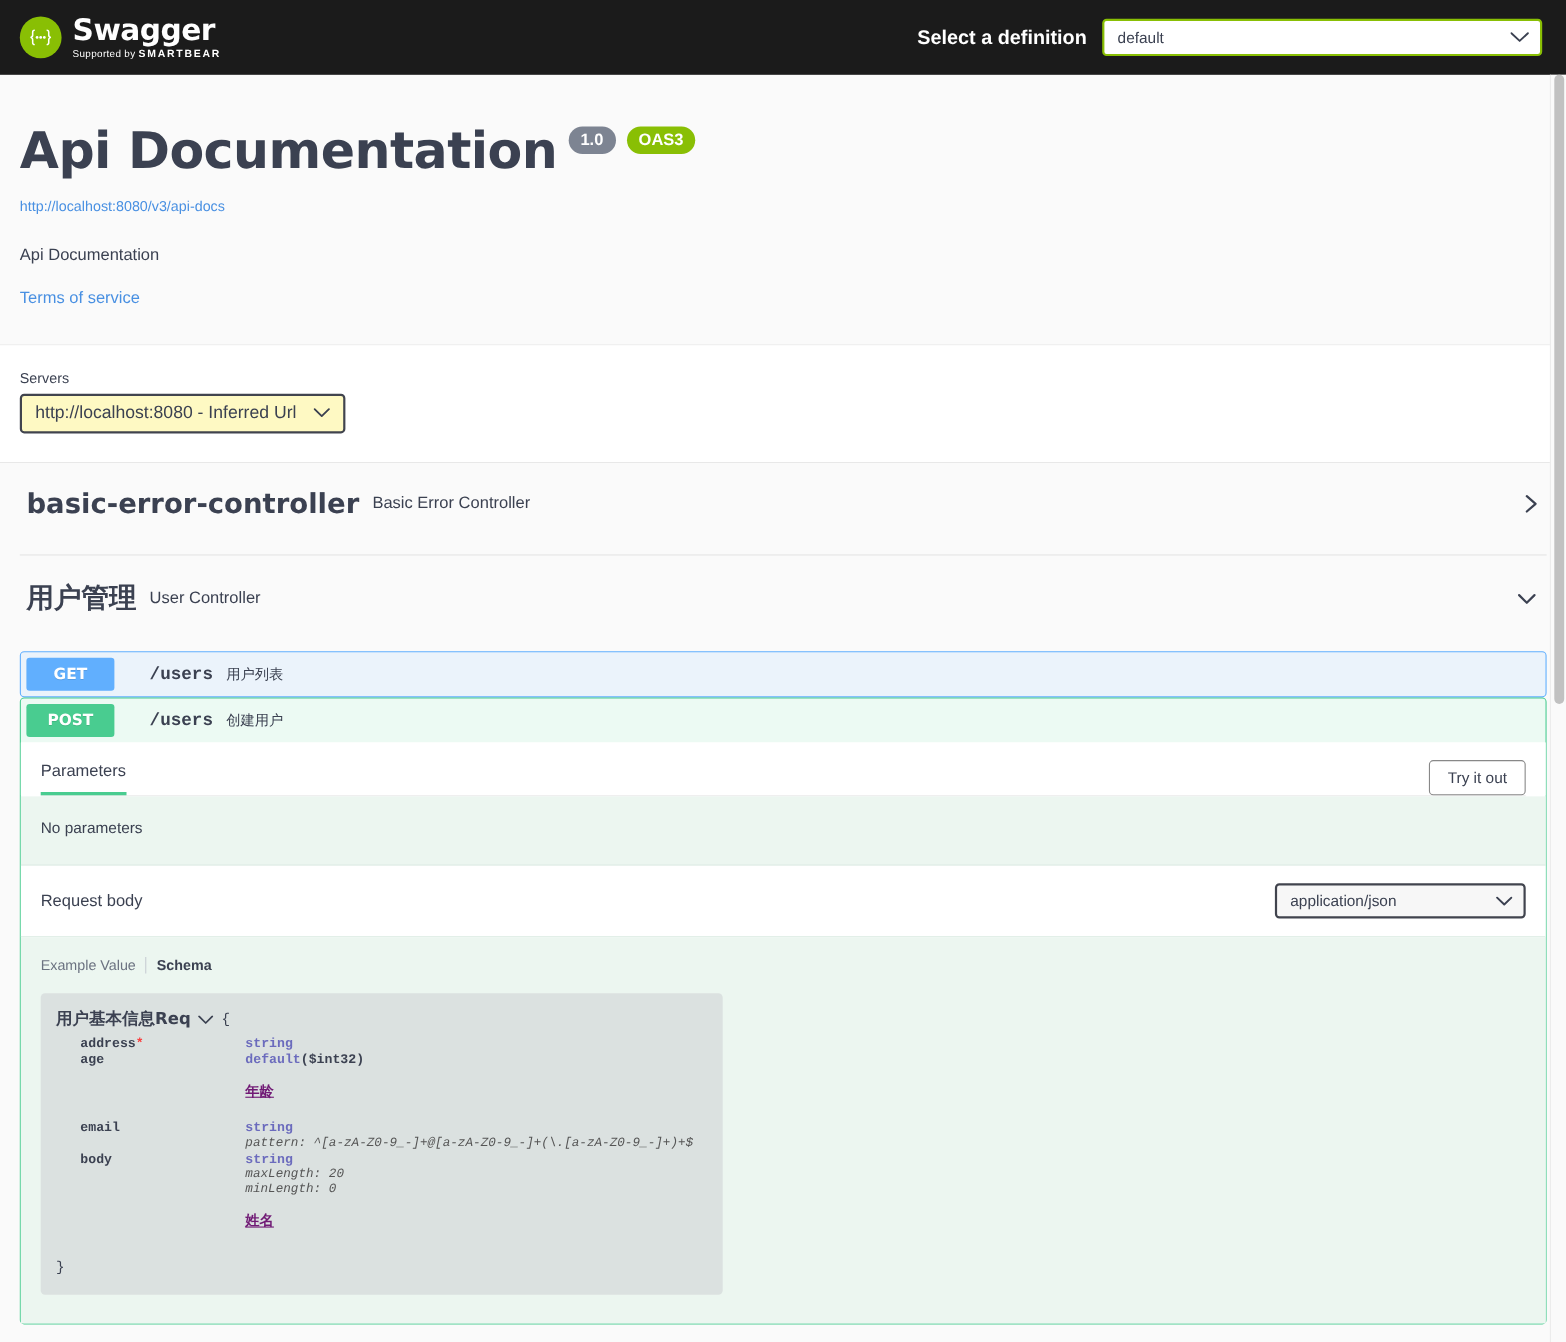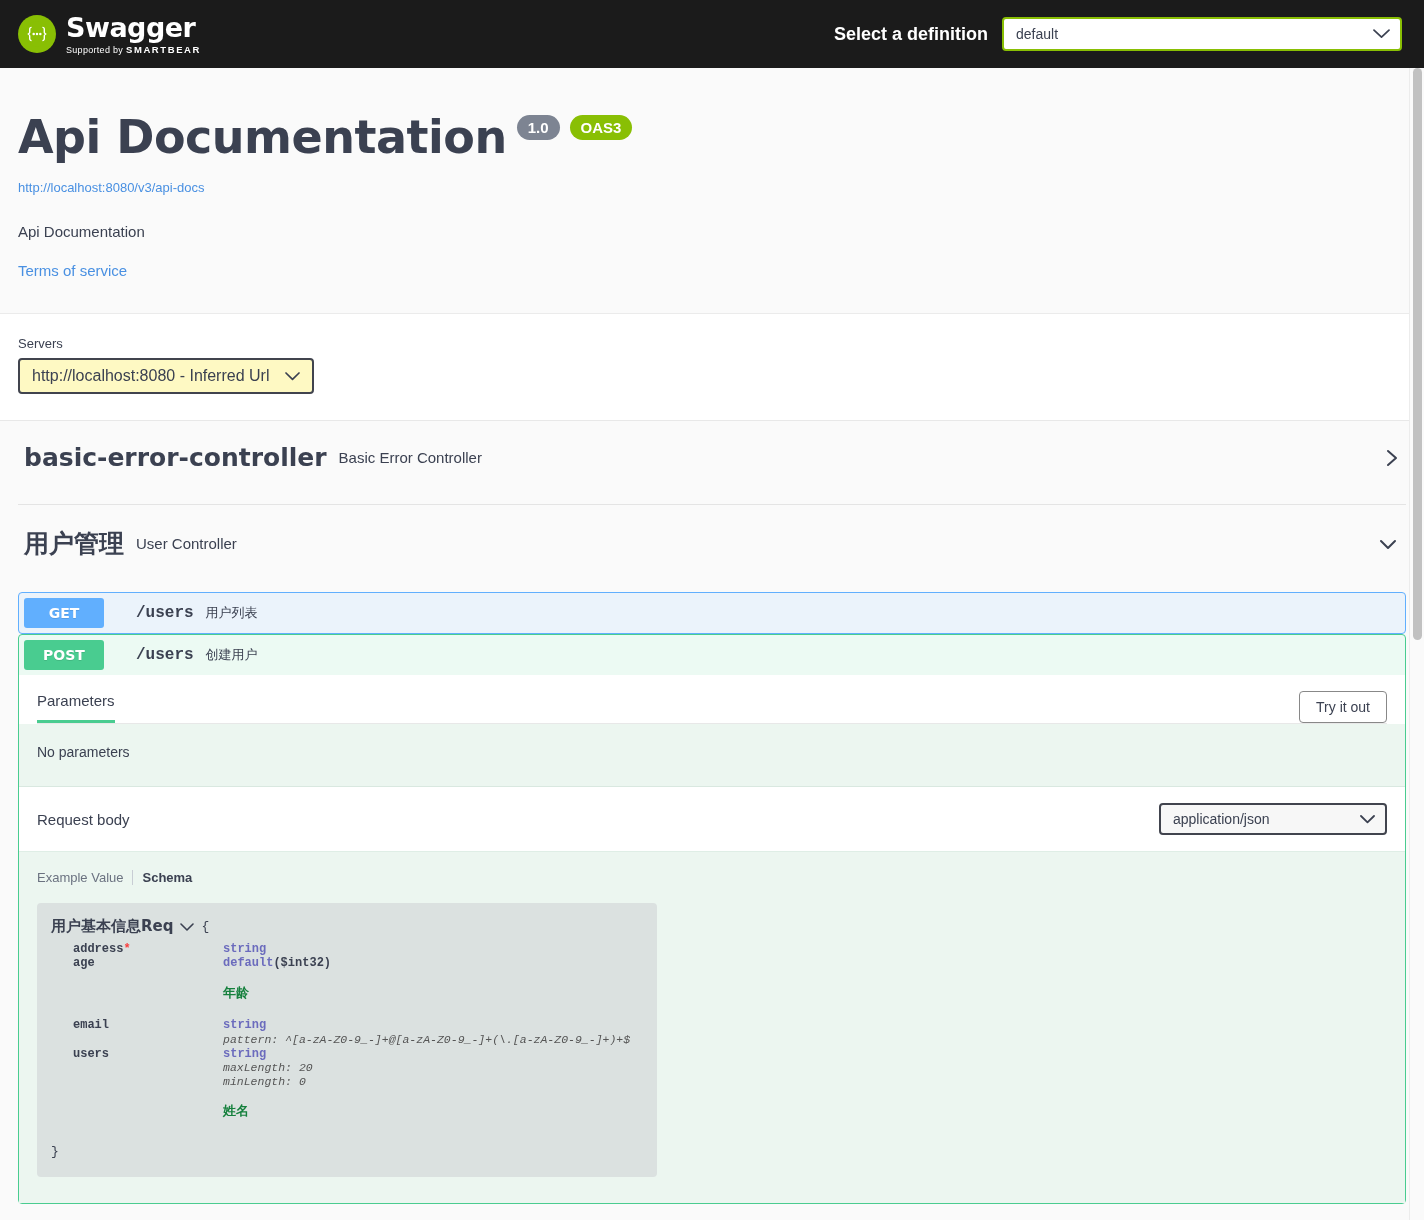--- a/index.html
+++ b/index.html
@@ -250,22 +250,23 @@
     width: 150px; flex: 0 0 150px;
     font-weight: bold; font-size: 12px; color: #3b4151;
   }
   .req-star { color: #f93e3e; font-weight: bold; }
   .prop-right { flex: 1; min-width: 0; }
   .prop-type { color: #6b6bbd; font-weight: bold; }
   .prop-type .paren { color: #3b4151; font-weight: bold; }
   .prop-constraint { color: #555; font-style: italic; font-size: 11.5px; white-space: nowrap; }
   .prop-desc {
     font-family: "DejaVu Sans", sans-serif;
-    font-weight: bold; font-size: 13px; color: #15803d;
+    font-weight: bold; font-size: 13px; color: #701a75;
     margin: 14px 0 18px 0;
+    text-decoration: underline;
   }
   .close-brace { margin-top: 8px; font-size: 13px; }
 
   
   .scrollbar-track {
     position: absolute; top: 68px; right: 0;
     width: 15px; bottom: 0;
     background: #fafafa;
     border-left: 1px solid #ececec;
   }
@@ -429,21 +430,21 @@
 
           <div class="prop-row">
             <span class="prop-name">email</span>
             <span class="prop-right">
               <div class="prop-type">string</div>
               <div class="prop-constraint">pattern: ^[a-zA-Z0-9_-]+@[a-zA-Z0-9_-]+(\.[a-zA-Z0-9_-]+)+$</div>
             </span>
           </div>
 
           <div class="prop-row">
-            <span class="prop-name">users</span>
+            <span class="prop-name">body</span>
             <span class="prop-right">
               <div class="prop-type">string</div>
               <div class="prop-constraint">maxLength: 20</div>
               <div class="prop-constraint">minLength: 0</div>
               <div class="prop-desc">姓名</div>
             </span>
           </div>
 
           <div class="close-brace">}</div>
         </div>

